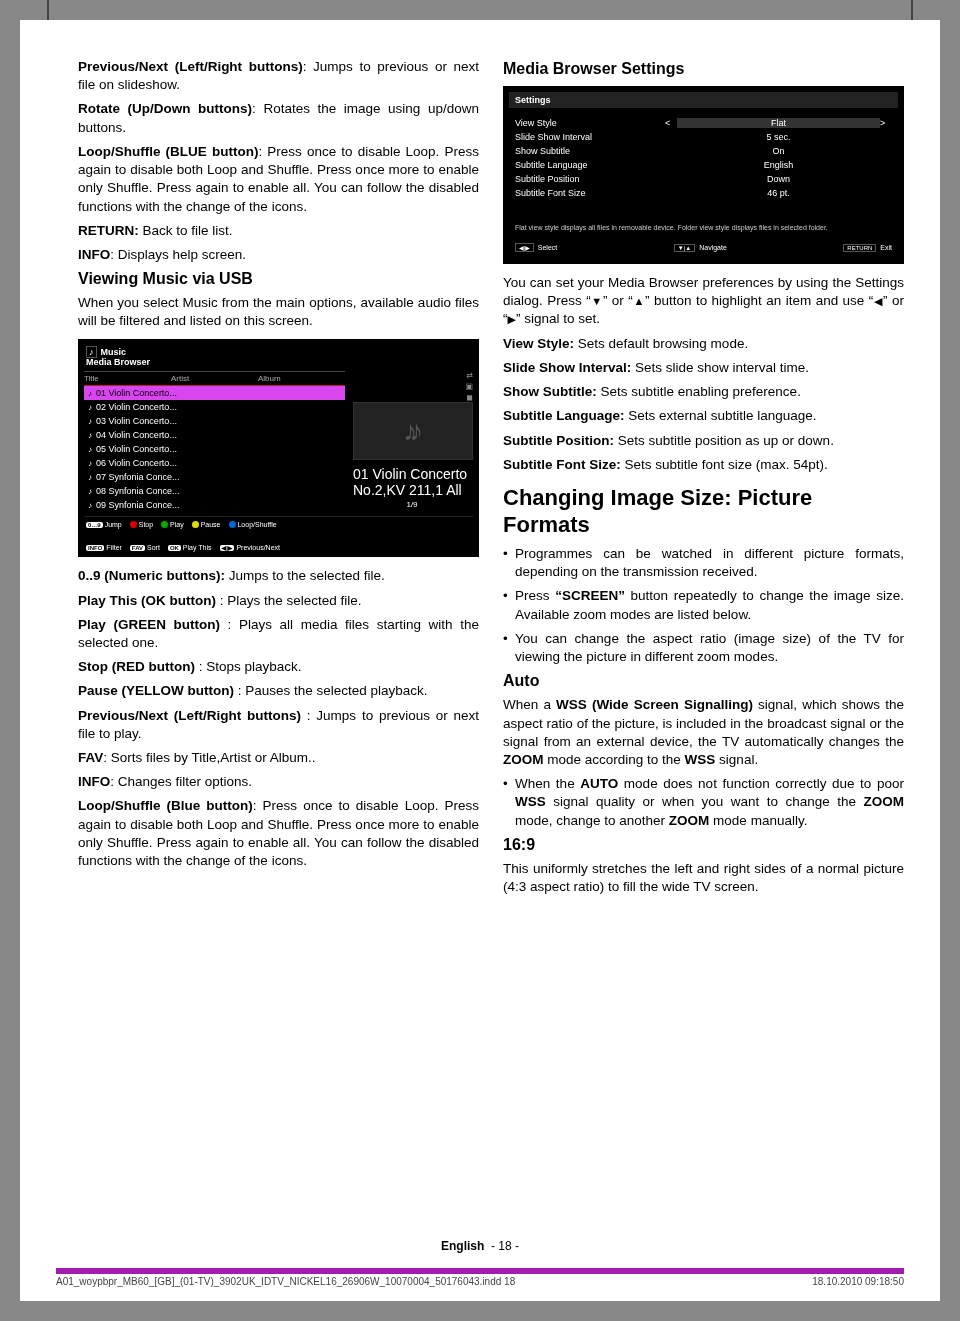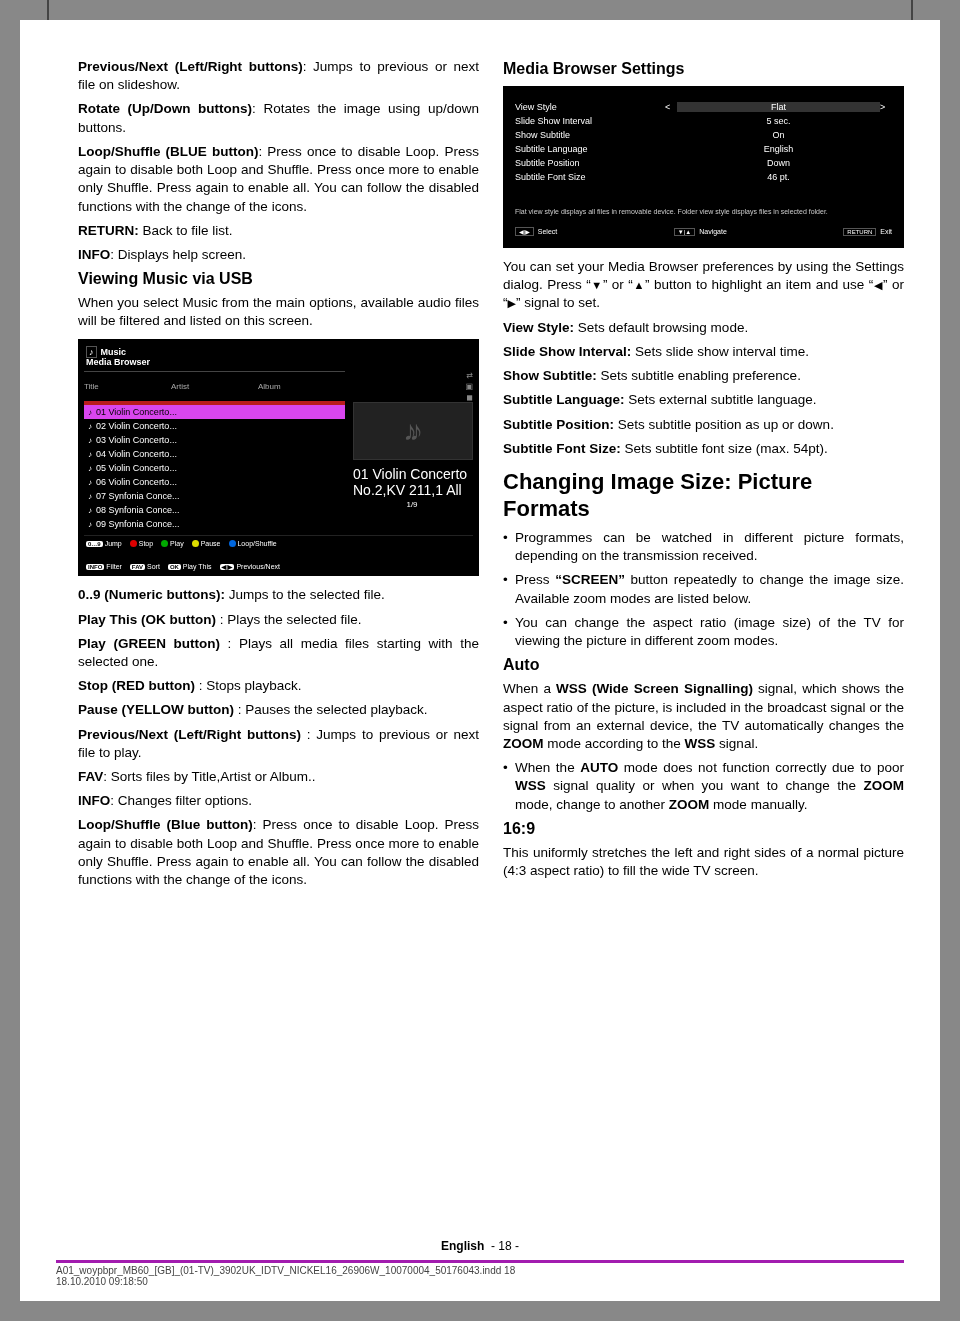--- a/index.html
+++ b/index.html
@@ -14,21 +14,21 @@
   .hdr-big { font-weight: bold; font-size: 22px; margin: 10px 0 6px 0; line-height: 1.25; }
   .sub { font-weight: bold; }
   .bullet { padding-left: 12px; position: relative; margin-bottom: 6px; line-height: 1.35; text-align: justify; }
   .bullet::before { content: "•"; position: absolute; left: 0; top: 0; }
 
   
   .ss { background: #000; color: #fff; font-family: Arial, sans-serif; font-size: 9px; width: 100%; padding: 6px; margin: 8px 0 10px 0; }
   .ss-title { display: flex; justify-content: space-between; font-weight: bold; padding: 2px 2px 4px 2px; flex-direction: column; }
   .ss-cols { display: flex; gap: 8px; }
   .ss-list { flex: 1; }
-  .ss-list-hdr { display: flex; border-top: 1px solid #444; border-bottom: 4px solid #b91c1c; padding: 10px 0; color: #aaa; font-size: 8px; }
+  .ss-list-hdr { display: flex; border-top: 1px solid #444; border-bottom: 1px solid #b91c1c; padding: 2px 0; color: #aaa; font-size: 8px; }
   .ss-list-hdr span { flex: 1; }
   .ss-row { padding: 2px 4px; display: flex; align-items: center; gap: 4px; }
   .ss-row.sel { background: #d946ef; color: #000; }
   .ss-note::before { content: "♪"; font-size: 8px; }
   .ss-side { width: 120px; display: flex; flex-direction: column; }
   .ss-thumb { background: #222; height: 58px; margin-bottom: 4px; display: flex; align-items: center; justify-content: center; gap: -4px; border: 1px solid #333; }
   .ss-thumb span { font-size: 28px; color: #555; }
   .ss-side-icons { display: flex; flex-direction: column; align-items: flex-end; gap: 2px; font-size: 8px; color: #888; }
   .ss-now { font-size: 14px; padding: 2px 0; }
   .ss-count { text-align: center; font-size: 8px; padding-right: 2px; }
@@ -51,21 +51,21 @@
   .ss2-row.sel .val { background: #333; }
   .ss2-row.sel .arr { color: #fff; }
   .ss2-row .arr { width: 12px; color: #666; }
   .ss2-desc { padding: 24px 6px 6px 6px; font-size: 7px; color: #ccc; }
   .ss2-foot { display: flex; justify-content: space-between; padding: 6px; font-size: 7px; }
   .ss2-foot .keygrp { display: flex; gap: 4px; align-items: center; }
   .keybox { border: 1px solid #555; padding: 0 3px; font-size: 6px; }
 
   .tri { font-size: 11px; vertical-align: baseline; }
   .footer { position: absolute; bottom: 48px; left: 0; width: 100%; text-align: center; font-size: 12px; }
-  .footline { position: absolute; bottom: 14px; left: 36px; right: 36px; display: flex; justify-content: space-between; font-size: 10px; color: #444; border-top: 3px solid #a21caf; padding-top: 2px; flex-direction: column; }
+  .footline { position: absolute; bottom: 14px; left: 36px; right: 36px; display: flex; justify-content: space-between; font-size: 10px; color: #444; border-top: 6px solid #a21caf; padding-top: 2px; }
 </style>
 </head>
 <body>
 
 <svg class="crop-marks" width="960" height="80">
   <line x1="48" y1="0" x2="48" y2="48"></line>
   <line x1="20" y1="60" x2="36" y2="60"></line>
   <line x1="912" y1="0" x2="912" y2="48"></line>
 </svg>
 
@@ -168,20 +168,21 @@
       <p class="para"><span class="sub">Previous/Next (Left/Right buttons)</span><span> : Jumps to previous or next file to play.</span></p>
       <p class="para"><span class="sub">FAV</span><span>: Sorts files by Title,Artist or Album..</span></p>
       <p class="para"><span class="sub">INFO</span><span>: Changes filter options.</span></p>
       <p class="para"><span class="sub">Loop/Shuffle (Blue button)</span><span>: Press once to disable Loop. Press again to disable both Loop and Shuffle. Press once more to enable only Shuffle. Press again to enable all. You can follow the disabled functions with the change of the icons.</span></p>
     </div>
 
     <div class="col">
       <p class="hdr">Media Browser Settings</p>
 
       <div class="ss2">
+        <div class="ss2-title">Settings</div>
         <div class="ss2-body" id="settings-rows">
             <div class="ss2-row sel">
               <span class="lab">View Style</span>
               <span class="arr">&lt;</span>
               <span class="val">Flat</span>
               <span class="arr">&gt;</span>
             </div>
             <div class="ss2-row">
               <span class="lab">Slide Show Interval</span>
               <span class="arr"></span>

